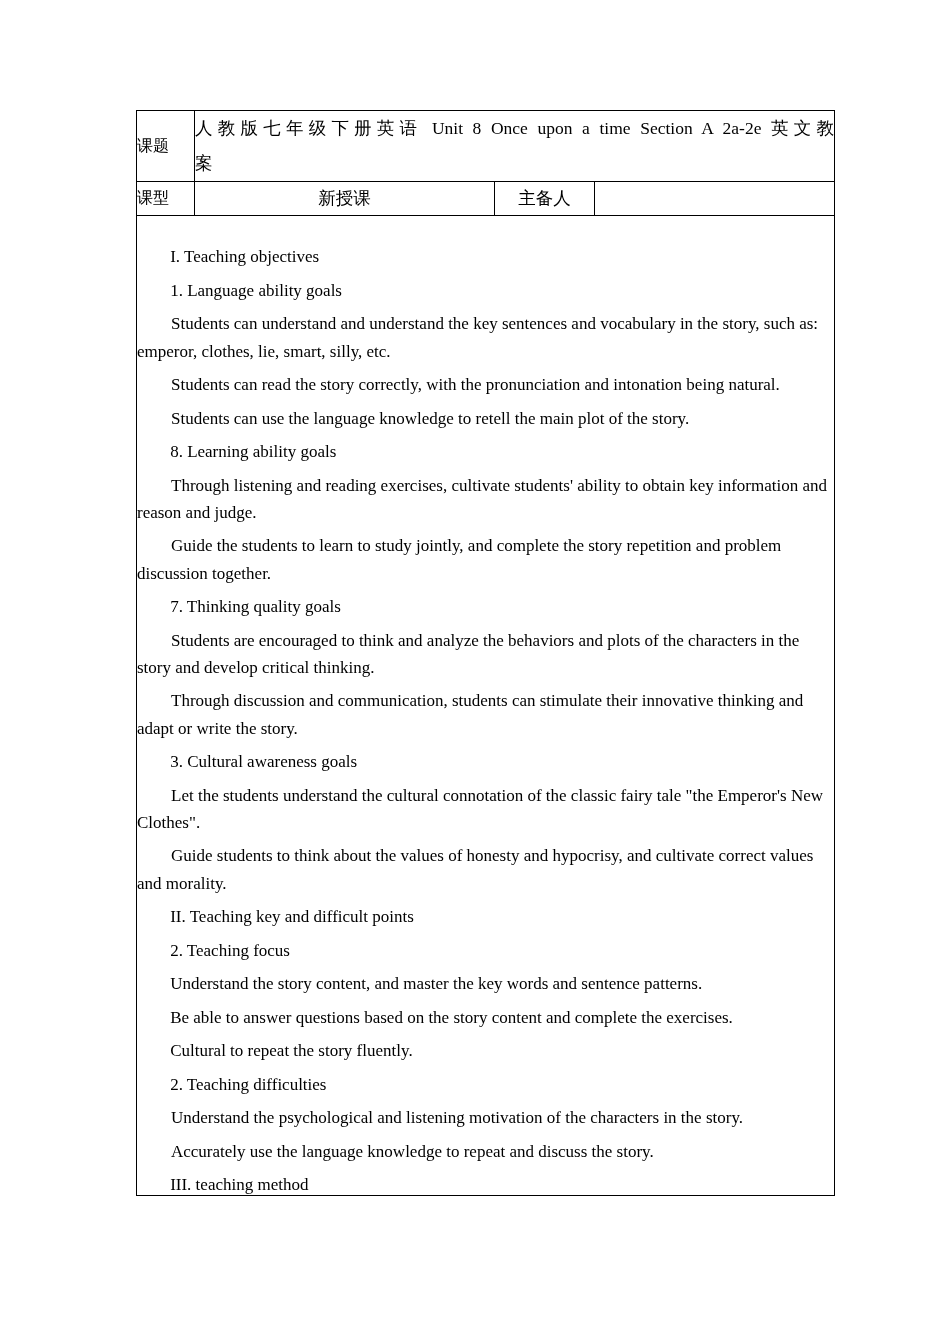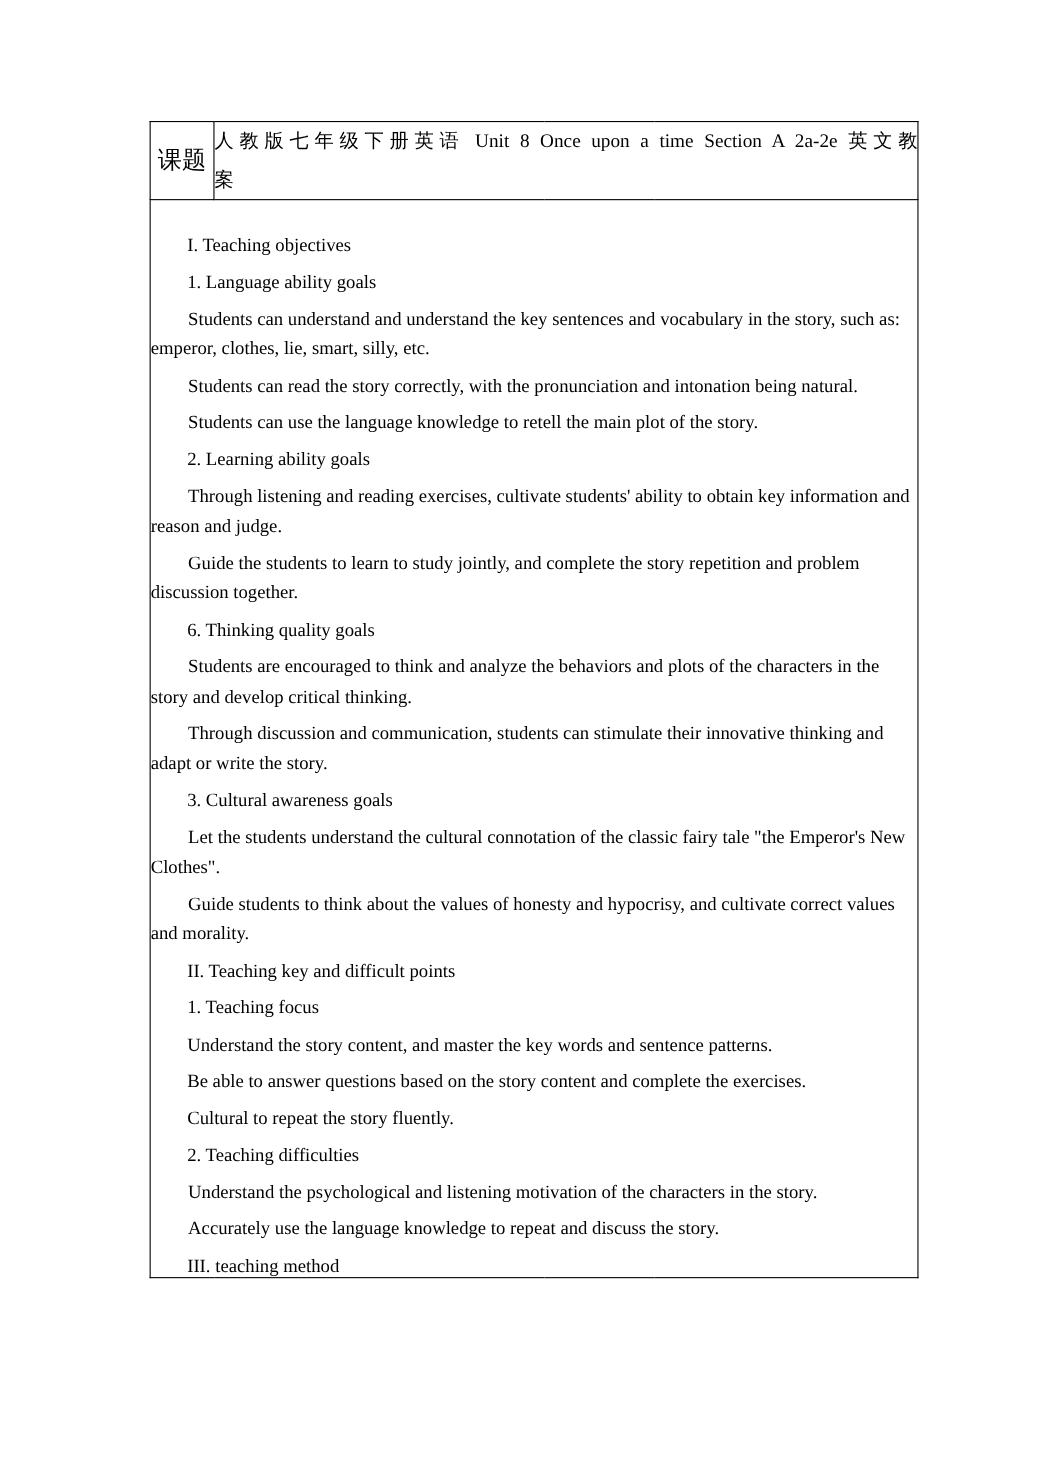--- a/index.html
+++ b/index.html
@@ -40,22 +40,21 @@
     vertical-align: middle;
   }
 
   
   .col-label   { width: 58px; }
   .col-mid     { width: 300px; }
   .col-subject { width: 100px; }
   .col-rest    { width: 240px; }
 
   .cell-label {
-    text-align: center;
-    font-size: 22px;
+    font-size: 16px;
     line-height: 1.9;
     padding: 4px 2px;
   }
 
   .cell-title {
     font-size: 17.5px;
     line-height: 2.0;
     padding: 6px 7px 8px 7px;
     text-align: justify;
     text-justify: inter-word;
@@ -128,38 +127,44 @@
     </colgroup>
     <tbody>
       <tr>
         <td class="cell-label">课题</td>
         <td class="cell-title" colspan="3">
           <span class="t-line t-line-1">人教版七年级下册英语 Unit 8 Once upon a time Section A 2a-2e 英文教</span>
           <span class="t-line t-line-2">案</span>
         </td>
       </tr>
       <tr>
+        <td class="cell-label">课型</td>
+        <td class="cell-center">新授课</td>
+        <td class="cell-center">主备人</td>
+        <td class="cell-blank"></td>
+      </tr>
+      <tr>
         <td class="cell-body" colspan="4">
           <div class="body-inner" id="body-inner">
               <p class="doc flush">I. Teaching objectives</p>
               <p class="doc flush">1. Language ability goals</p>
               <p class="doc indent">Students can understand and understand the key sentences and vocabulary in the story, such as: emperor, clothes, lie, smart, silly, etc.</p>
               <p class="doc indent">Students can read the story correctly, with the pronunciation and intonation being natural.</p>
               <p class="doc indent">Students can use the language knowledge to retell the main plot of the story.</p>
-              <p class="doc flush">2. Learning ability goals</p>
+              <p class="doc flush">8. Learning ability goals</p>
               <p class="doc indent">Through listening and reading exercises, cultivate students' ability to obtain key information and reason and judge.</p>
               <p class="doc indent">Guide the students to learn to study jointly, and complete the story repetition and problem discussion together.</p>
-              <p class="doc flush">6. Thinking quality goals</p>
+              <p class="doc flush">7. Thinking quality goals</p>
               <p class="doc indent">Students are encouraged to think and analyze the behaviors and plots of the characters in the story and develop critical thinking.</p>
               <p class="doc indent">Through discussion and communication, students can stimulate their innovative thinking and adapt or write the story.</p>
               <p class="doc flush">3. Cultural awareness goals</p>
               <p class="doc indent">Let the students understand the cultural connotation of the classic fairy tale "the Emperor's New Clothes".</p>
               <p class="doc indent">Guide students to think about the values of honesty and hypocrisy, and cultivate correct values and morality.</p>
               <p class="doc flush">II. Teaching key and difficult points</p>
-              <p class="doc flush">1. Teaching focus</p>
+              <p class="doc flush">2. Teaching focus</p>
               <p class="doc noindent">Understand the story content, and master the key words and sentence patterns.</p>
               <p class="doc noindent">Be able to answer questions based on the story content and complete the exercises.</p>
               <p class="doc noindent">Cultural to repeat the story fluently.</p>
               <p class="doc flush">2. Teaching difficulties</p>
               <p class="doc indent">Understand the psychological and listening motivation of the characters in the story.</p>
               <p class="doc indent">Accurately use the language knowledge to repeat and discuss the story.</p>
               <p class="doc flush">III. teaching method</p>
             </div>
         </td>
       </tr>

